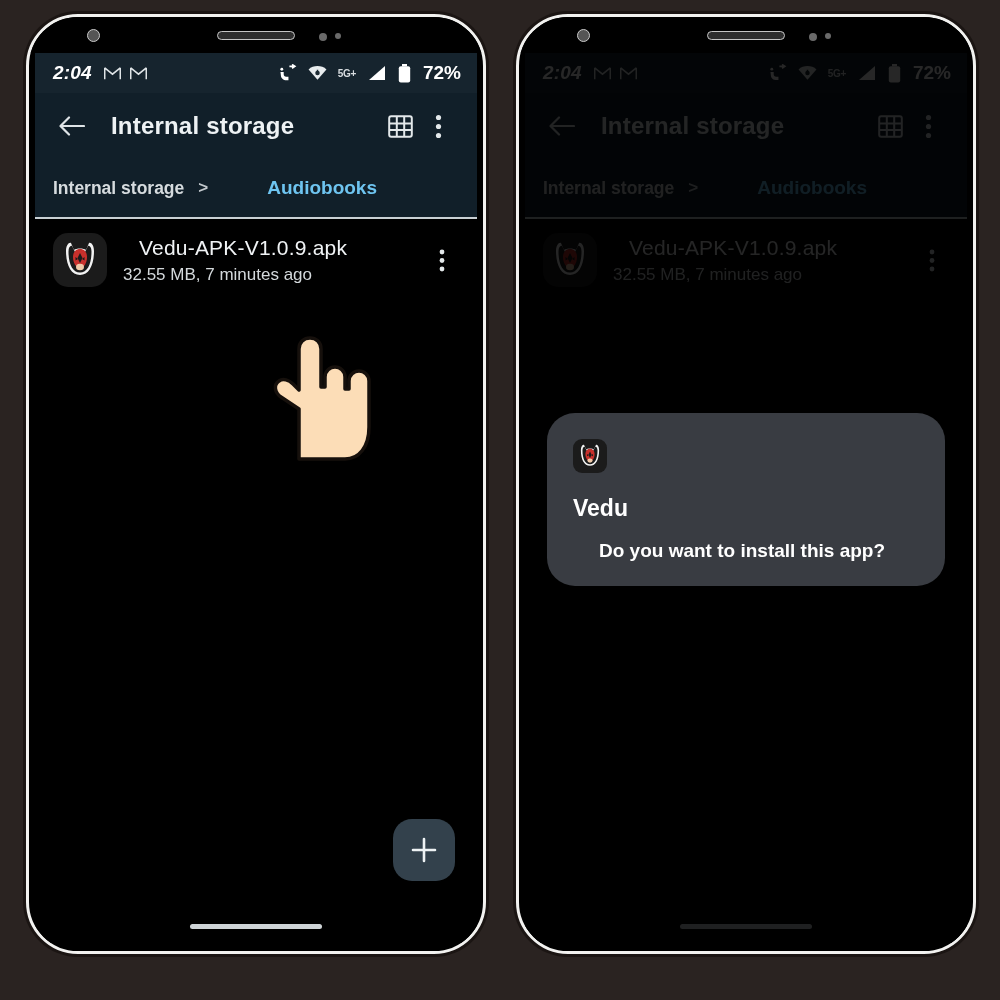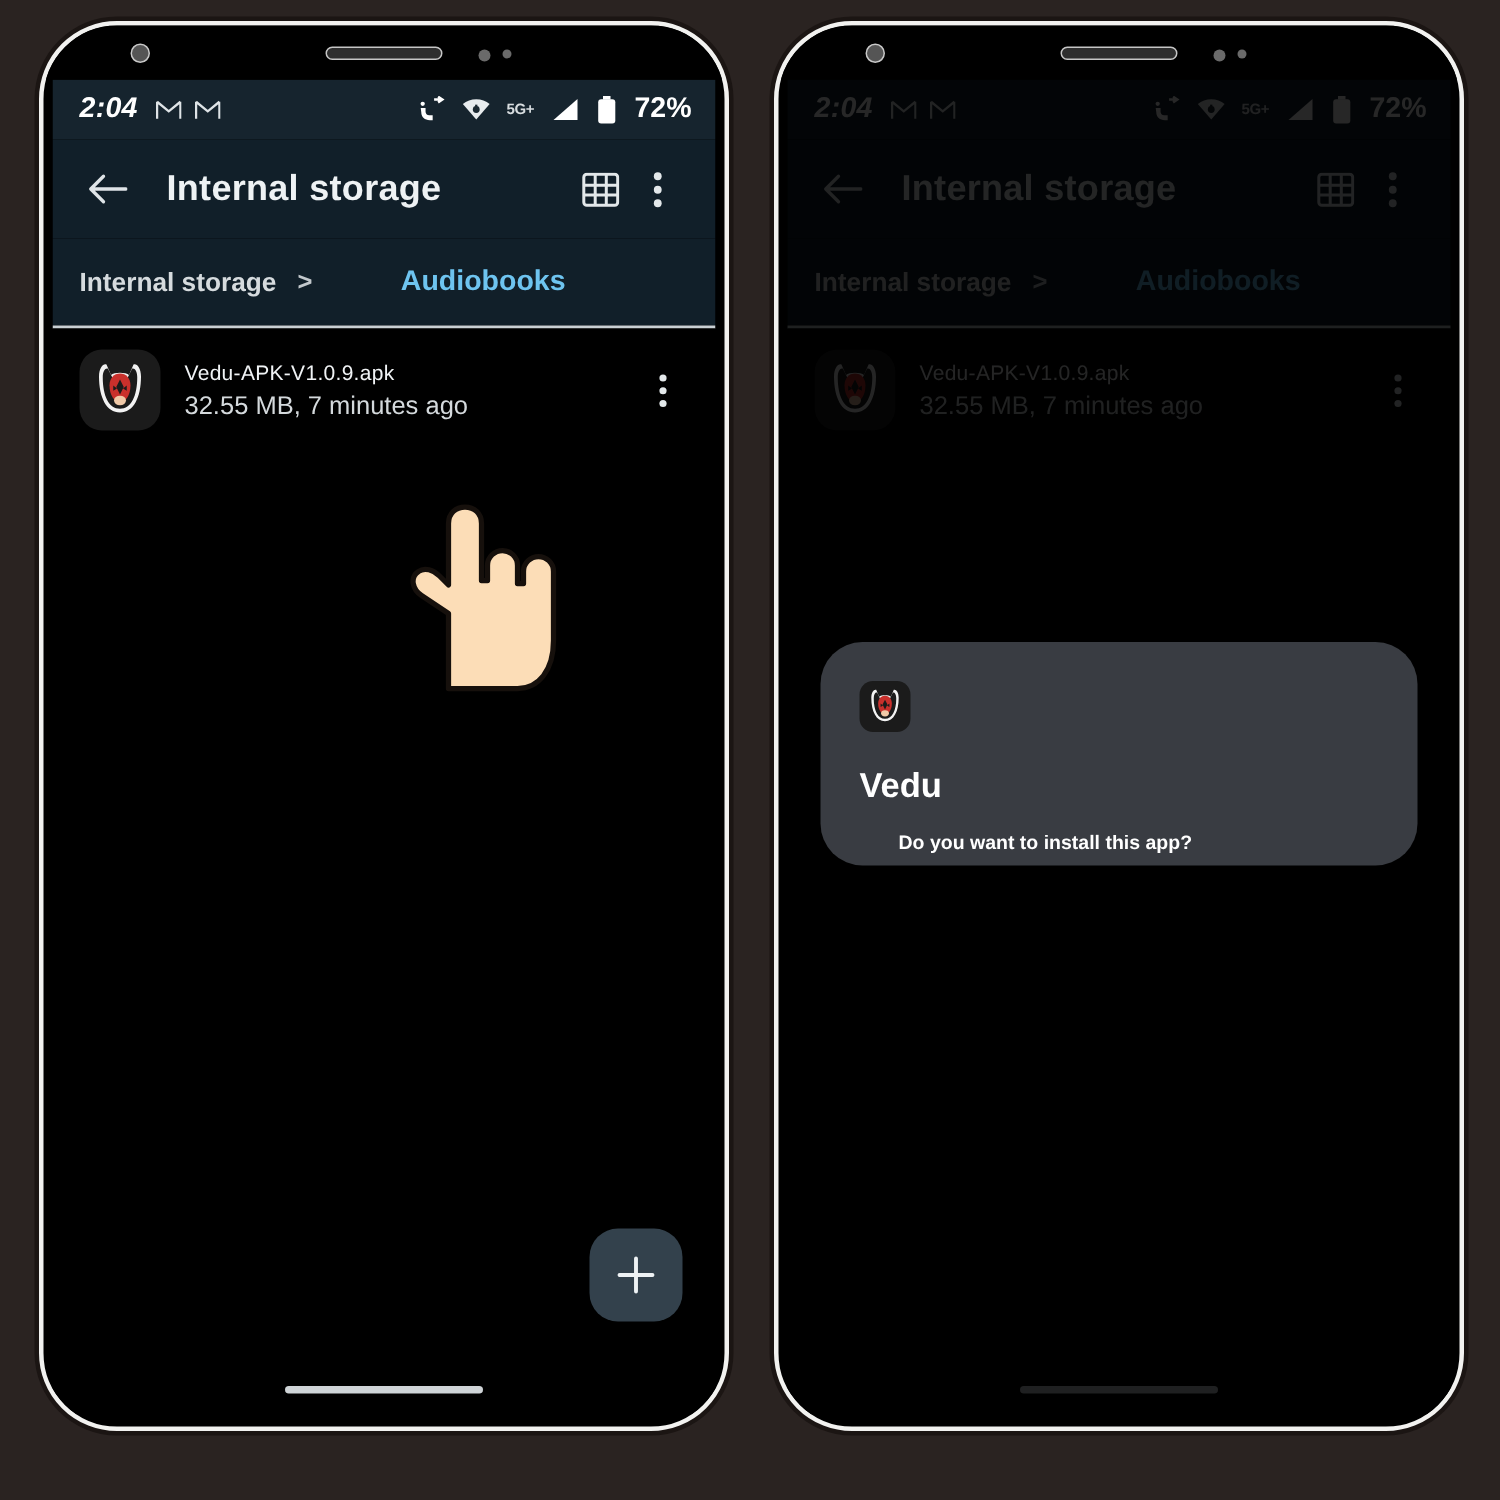--- a/index.html
+++ b/index.html
@@ -117,22 +117,22 @@
   .app-icon {
     width: 54px; height: 54px; border-radius: 15px;
     background: #1b1b1b;
     flex: none;
     display: flex; align-items: center; justify-content: center;
     overflow: hidden;
   }
   .app-icon.small { width: 34px; height: 34px; border-radius: 9px; }
   .file-meta { flex: 1; min-width: 0; }
   .file-name {
-    color: #f0f3f5; font-size: 14px; font-weight: normal;
-    letter-spacing: .2px; margin-bottom: 5px;
+    color: #f0f3f5; font-size: 21px; font-weight: normal;
+    letter-spacing: .2px; margin-bottom: 5px; margin-left: 16px;
   }
   .file-sub { color: #d4d9dc; font-size: 17px; }
 
   
   .fab {
     position: absolute; right: 22px; bottom: 62px;
     width: 62px; height: 62px; border-radius: 19px;
     background: #33414c;
     display: flex; align-items: center; justify-content: center;
   }
@@ -141,31 +141,31 @@
   .home-indicator {
     position: absolute; left: 50%; transform: translateX(-50%);
     bottom: 14px; width: 132px; height: 5px; border-radius: 3px;
     background: #cfd4d7;
   }
 
   
   .scrim { position: absolute; inset: 0; background: rgba(0,0,0,0.55); z-index: 20; }
   .dialog {
     position: absolute; z-index: 25;
-    left: 22px; right: 22px; top: 375px;
+    left: 22px; right: 22px; top: 360px;
     background: #393c42;
     border-radius: 28px;
-    padding: 26px 26px 6px 26px;
+    padding: 26px 26px 22px 26px;
   }
   .dialog-title {
     color: #fff; font-size: 23px; font-weight: bold;
     margin-top: 22px;
   }
   .dialog-msg {
-    color: #fff; font-size: 13px; font-weight: bold;
+    color: #fff; font-size: 19px; font-weight: bold;
     line-height: 1.35; margin-top: 16px; margin-left: 26px;
     max-width: 305px;
   }
   .dialog-actions {
     display: flex; gap: 16px; margin-top: 42px;
   }
   .btn {
     flex: 1; height: 53px; border-radius: 27px;
     display: flex; align-items: center; justify-content: center;
     font-size: 19px; font-weight: bold; letter-spacing: .3px;

